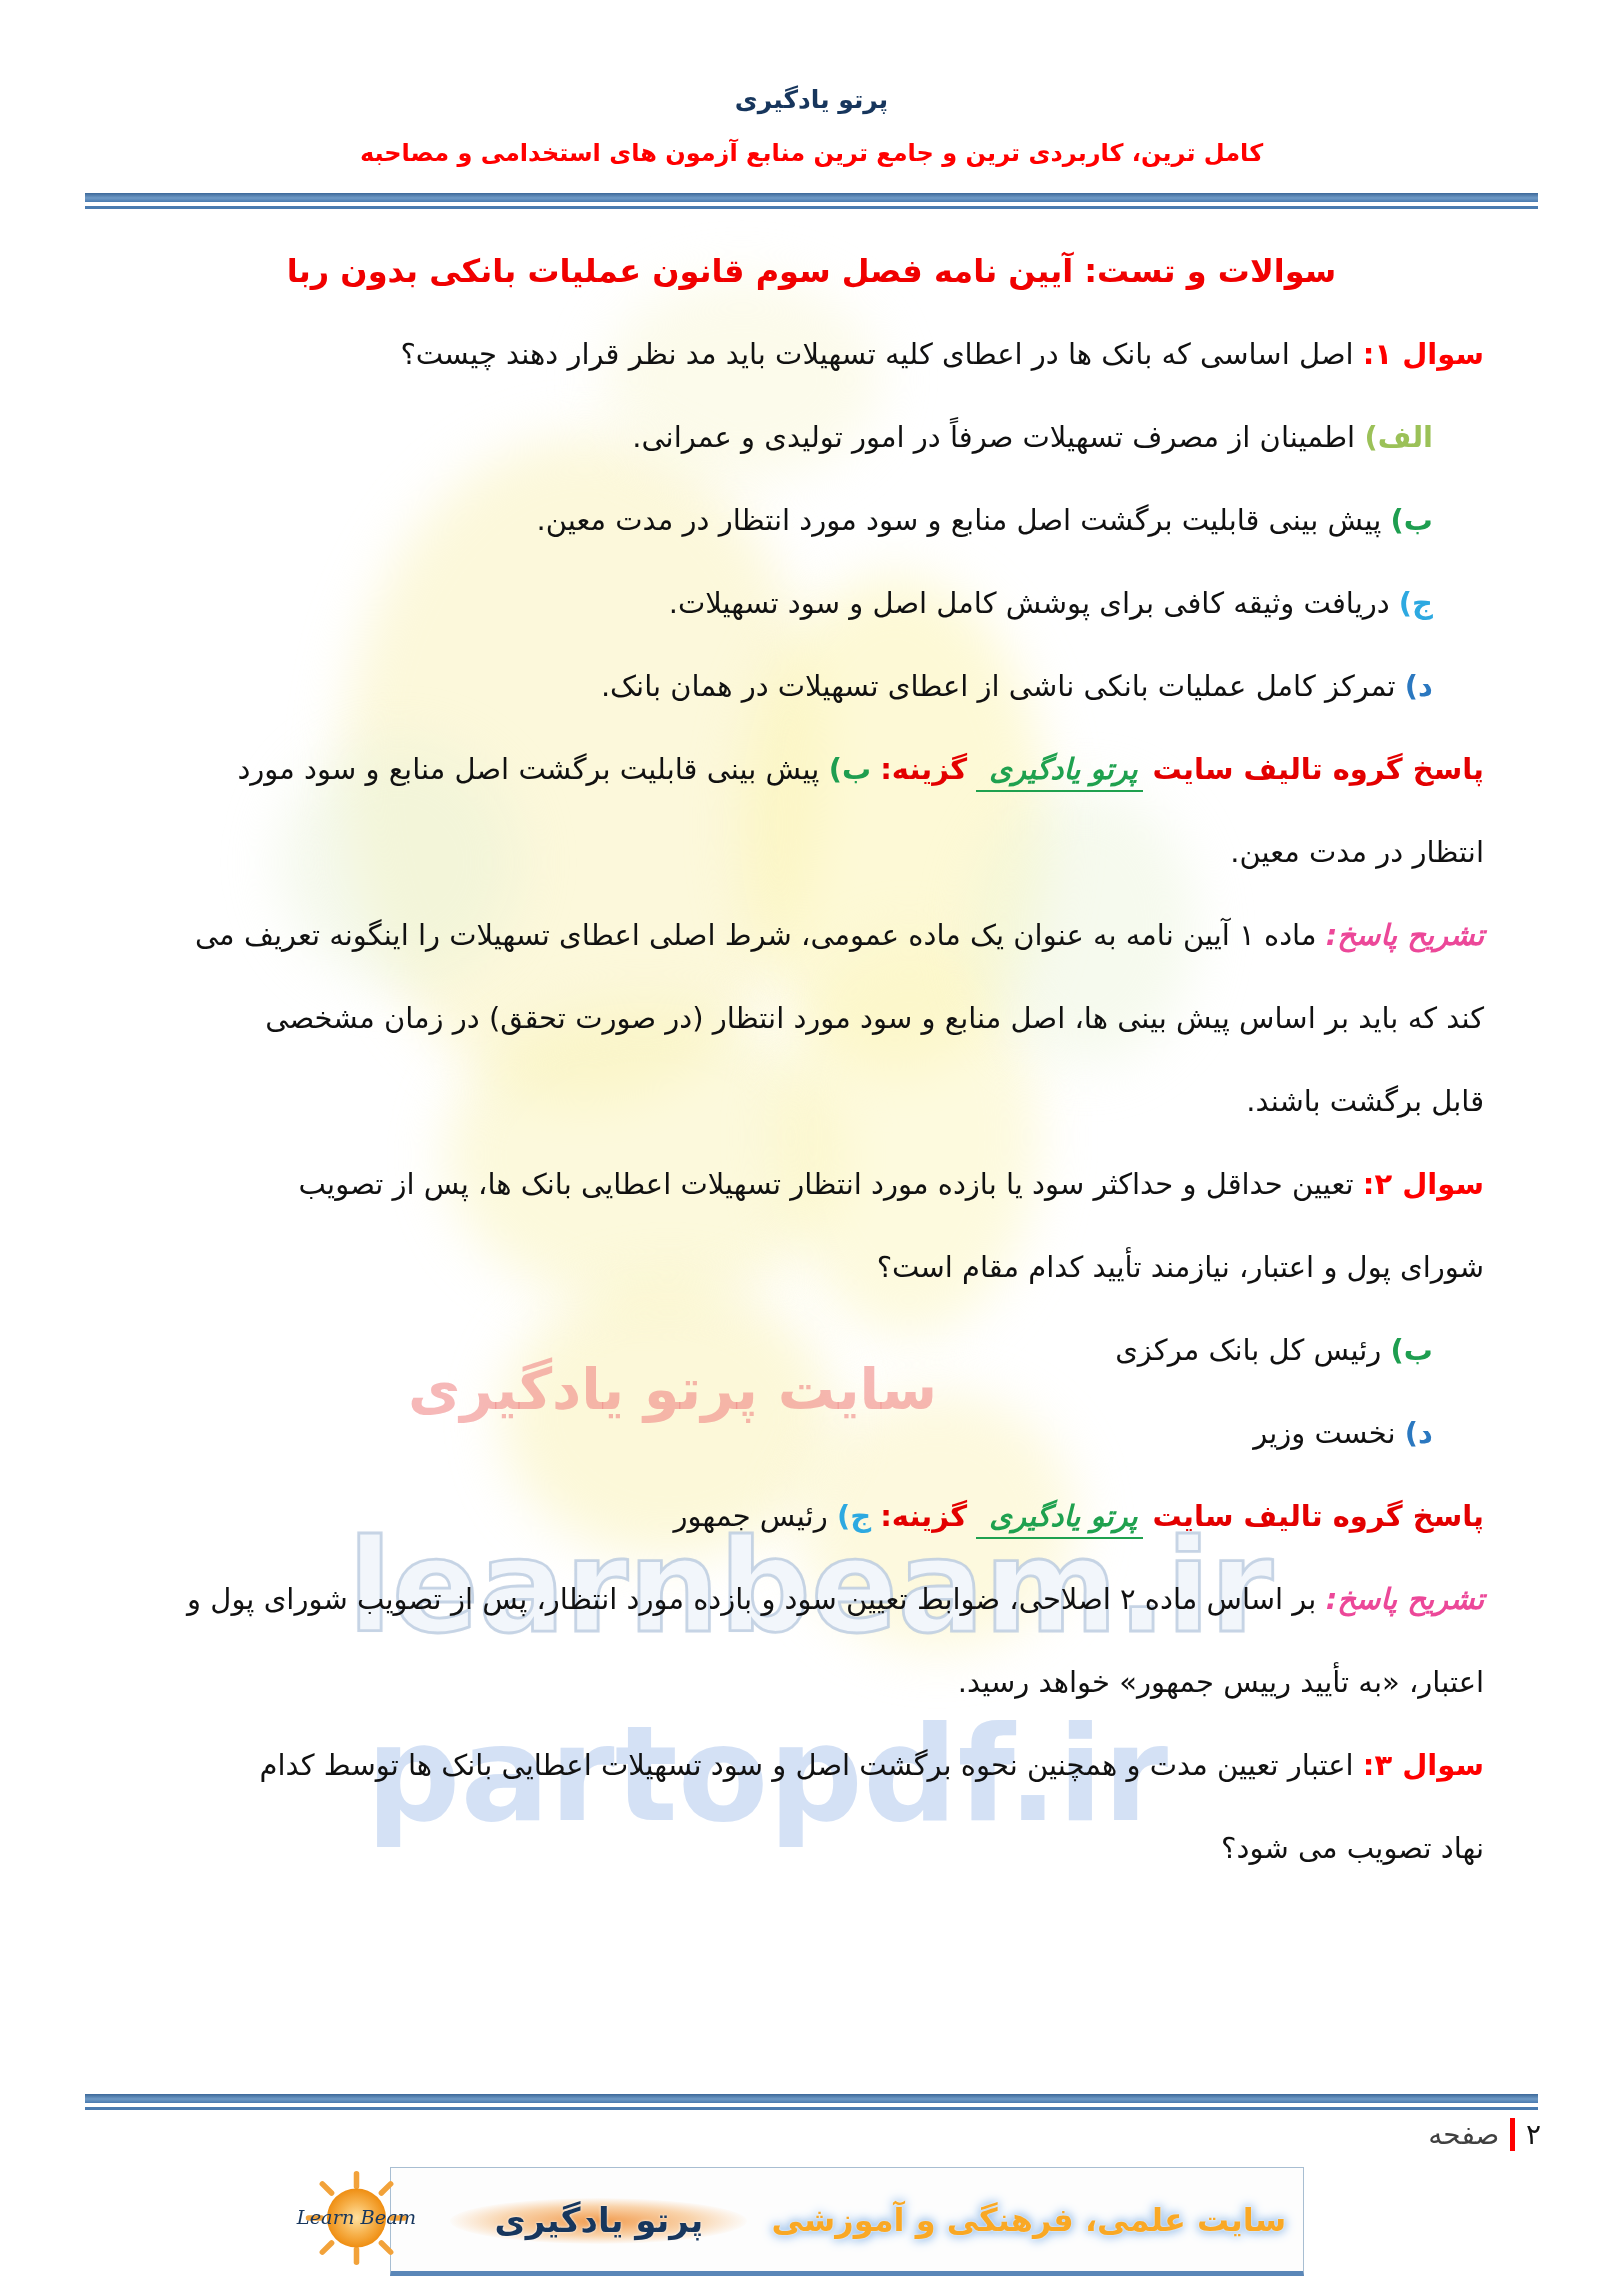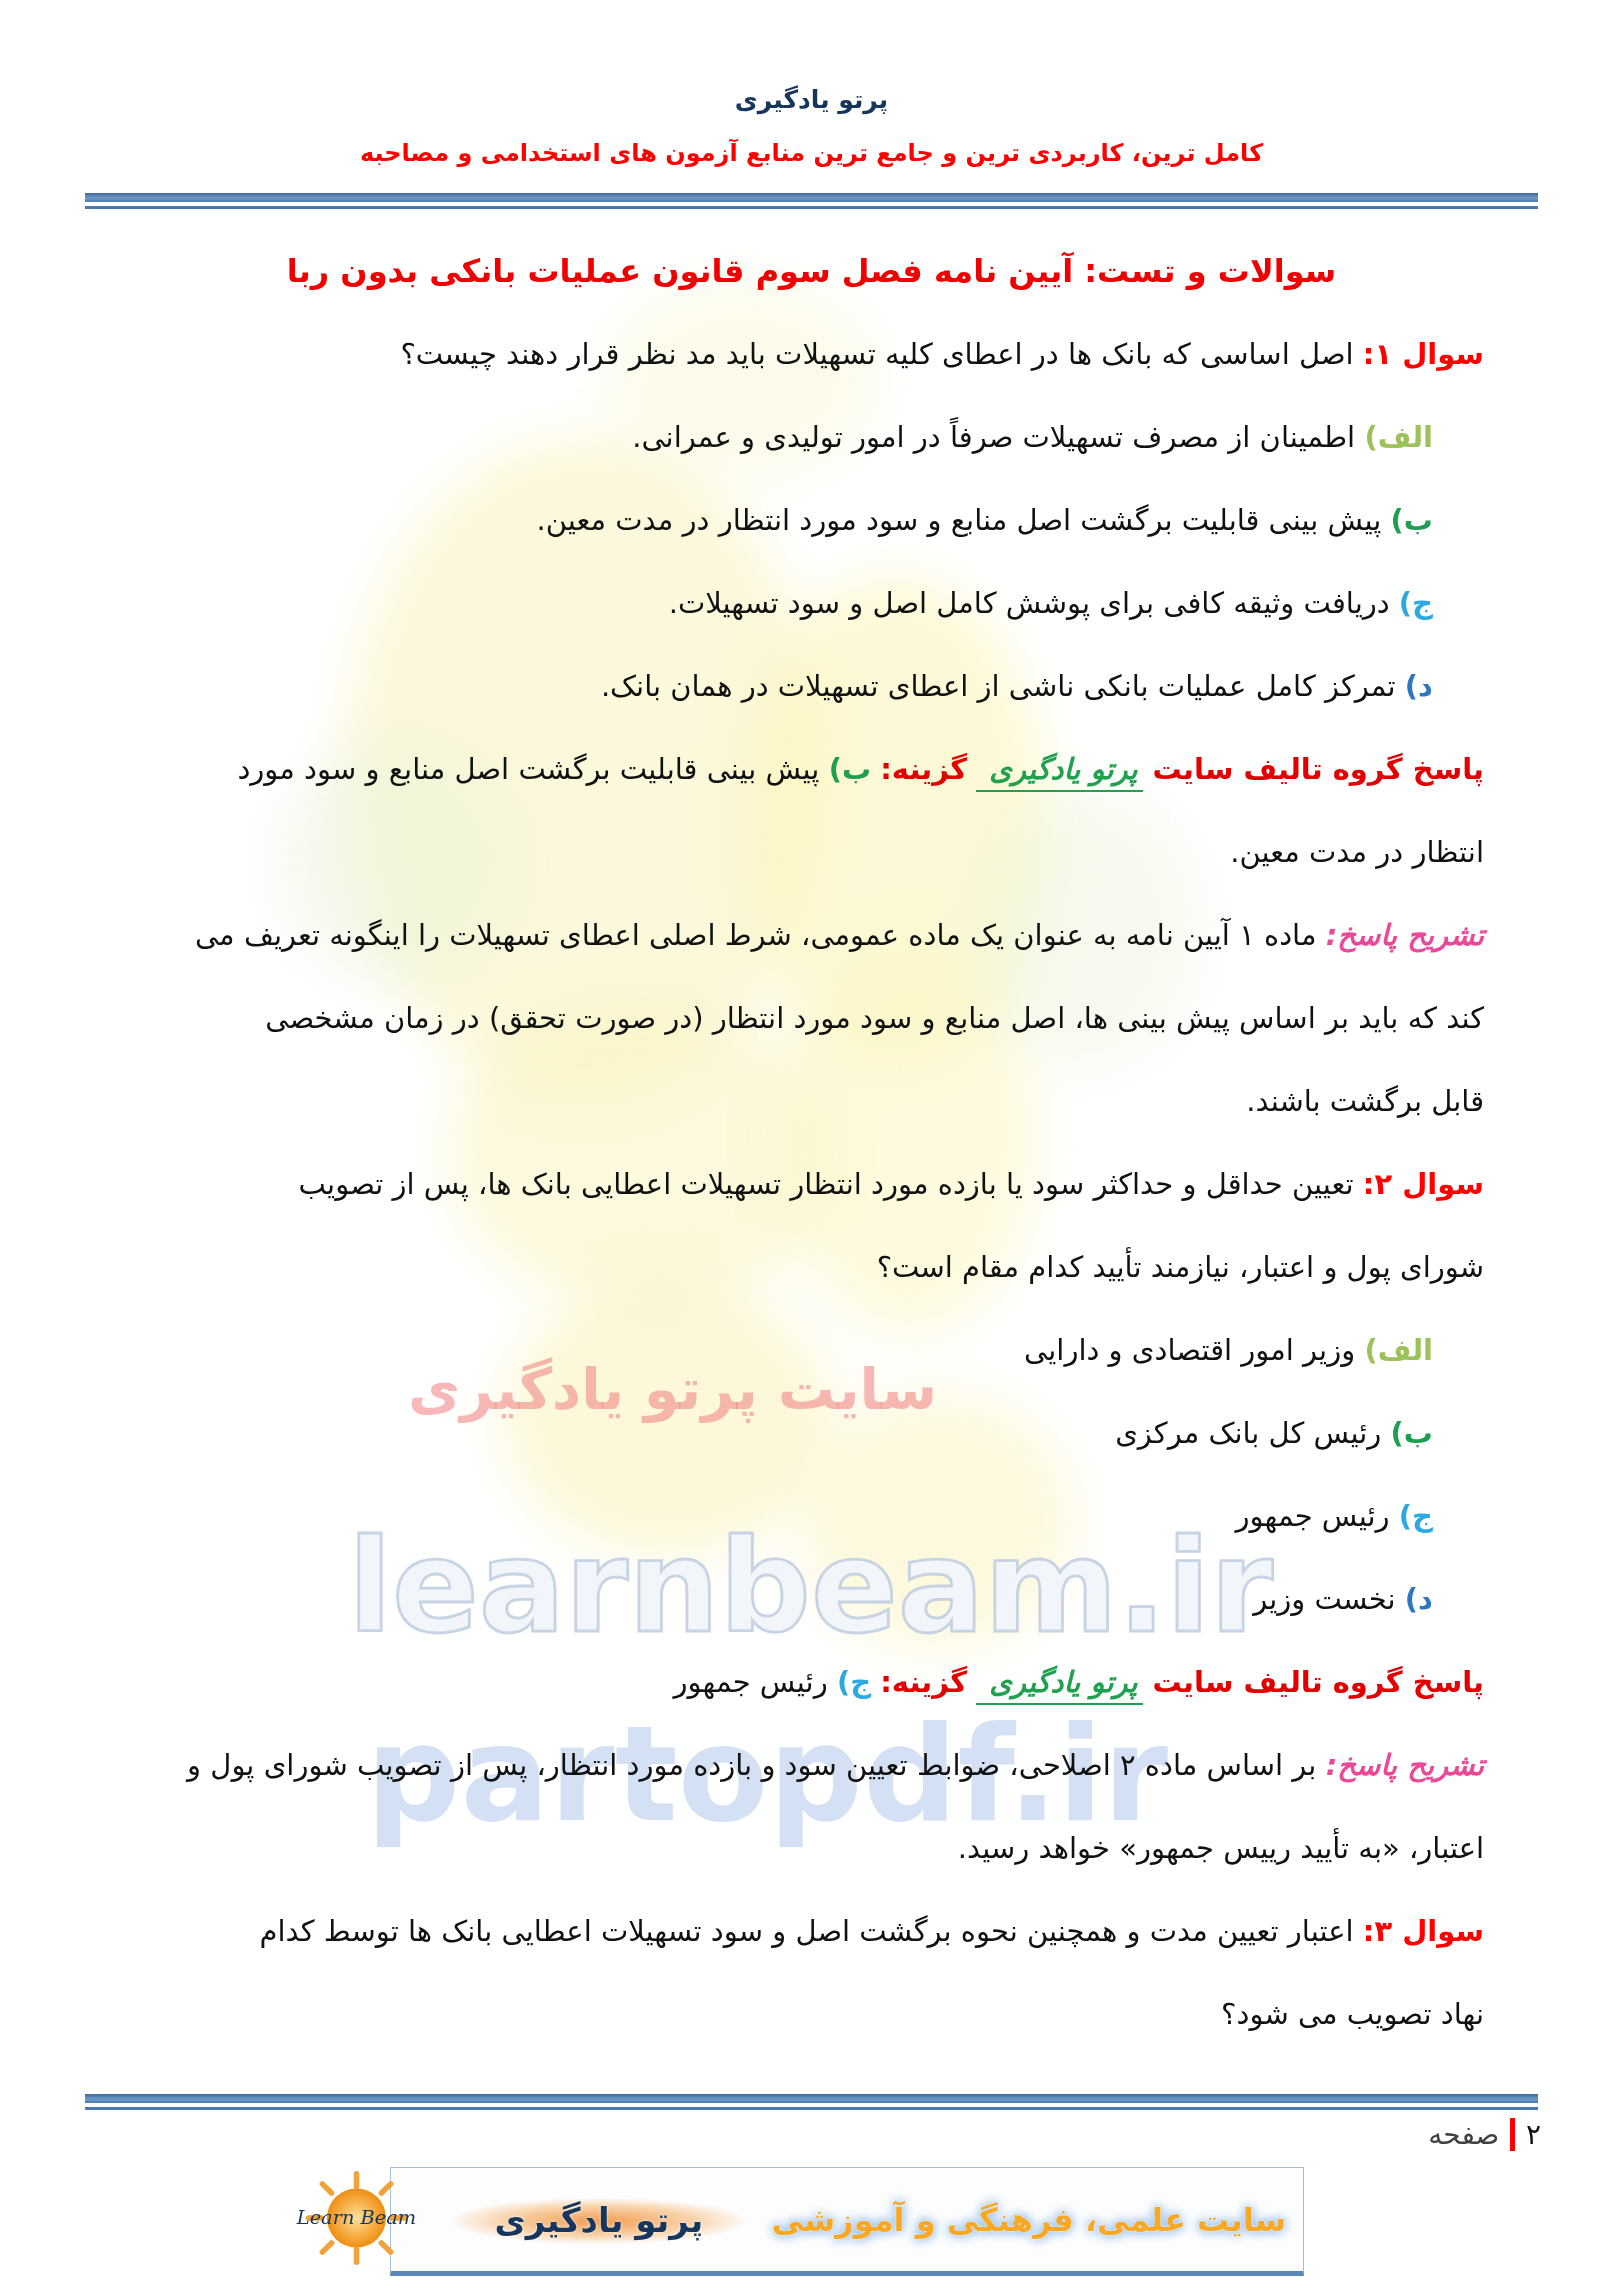--- a/index.html
+++ b/index.html
@@ -166,27 +166,21 @@
       <span class="expl-label">تشریح پاسخ:</span><span> ماده ۱ آیین نامه به عنوان یک ماده عمومی، شرط اصلی اعطای تسهیلات را اینگونه تعریف می</span>
     </div>
     <div class="line">کند که باید بر اساس پیش بینی ها، اصل منابع و سود مورد انتظار (در صورت تحقق) در زمان مشخصی</div>
     <div class="line">قابل برگشت باشند.</div>
 
     <div class="line">
       <span class="qlabel">سوال ۲:</span><span> تعیین حداقل و حداکثر سود یا بازده مورد انتظار تسهیلات اعطایی بانک ها، پس از تصویب</span>
     </div>
     <div class="line">شورای پول و اعتبار، نیازمند تأیید کدام مقام است؟</div>
     <div class="line opt">
-      <span class="la">الف)</span><span> وزیر امور اقتصادی و دارایی</span>
-    </div>
-    <div class="line opt">
       <span class="lb">ب)</span><span> رئیس کل بانک مرکزی</span>
-    </div>
-    <div class="line opt">
-      <span class="lc">ج)</span><span> رئیس جمهور</span>
     </div>
     <div class="line opt">
       <span class="ld">د)</span><span> نخست وزیر</span>
     </div>
     <div class="line">
       <span class="ans-red">پاسخ گروه تالیف سایت</span>
       <span class="brand-script">پرتو یادگیری</span>
       <span class="ans-red">گزینه:</span>
       <span class="lc">ج)</span><span> رئیس جمهور</span>
     </div>

